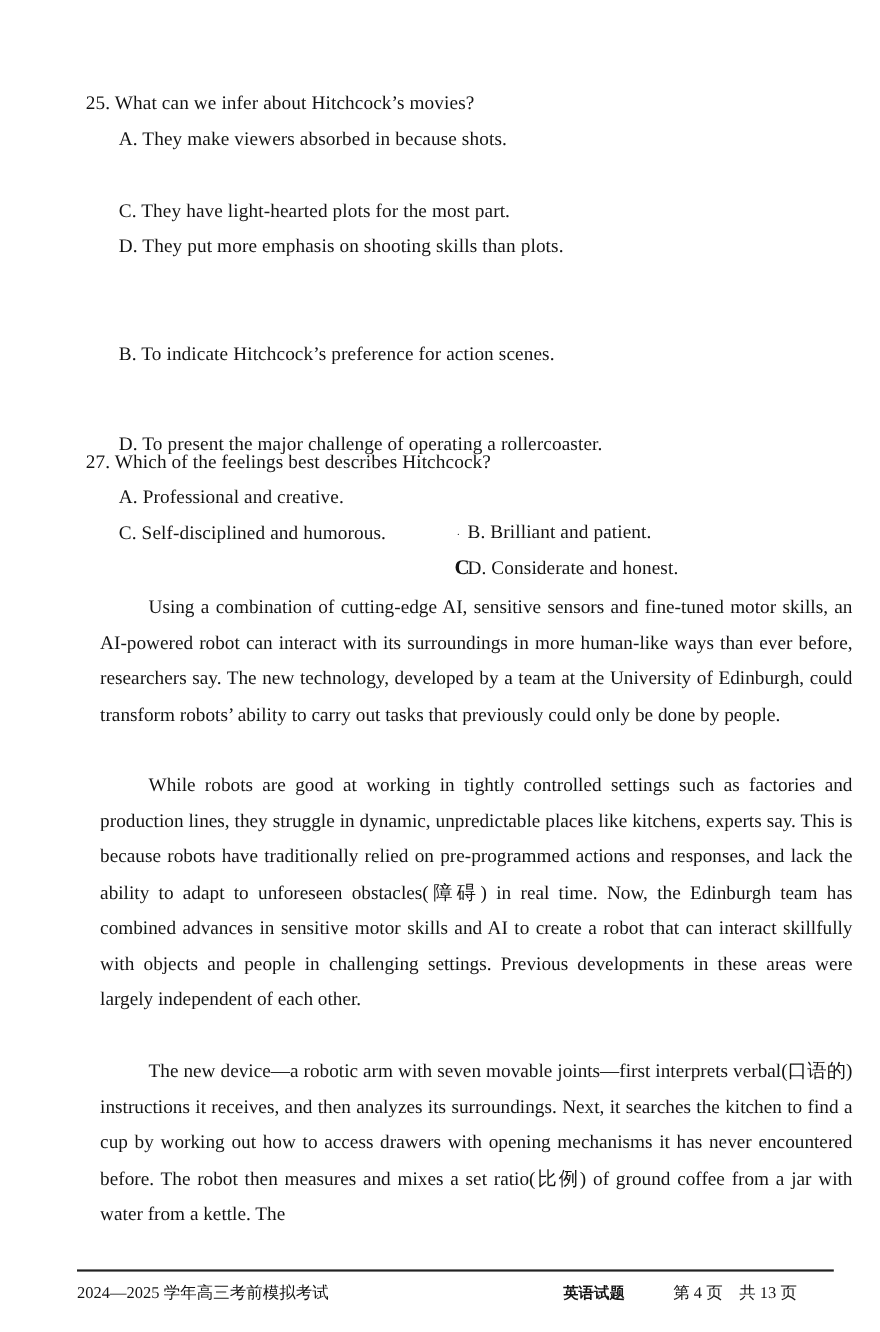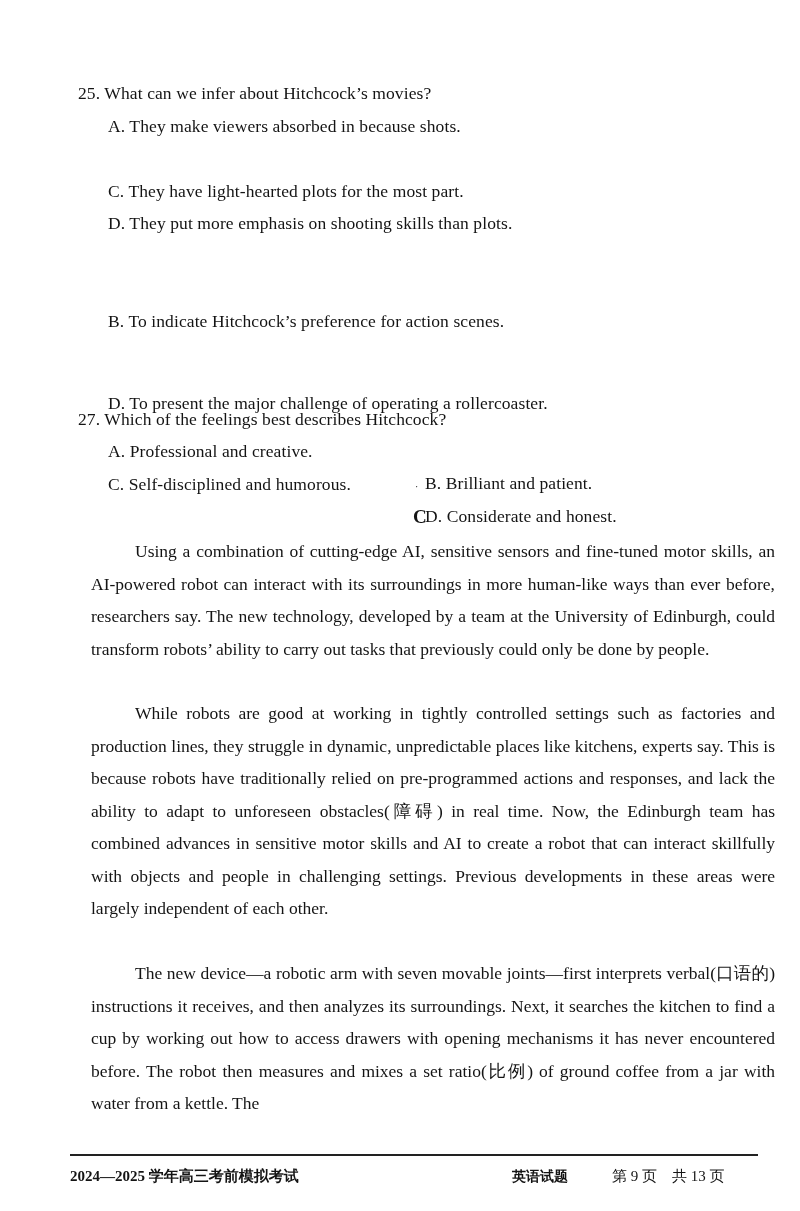--- a/index.html
+++ b/index.html
@@ -17,21 +17,21 @@
     .opt { left: 108px; }
     .opt2 { left: 425px; margin-top: 31px; }
     .section-letter { left: 0; width: 840px; text-align: center; font-weight: bold; font-size: 19px; }
     .para {
       position: absolute; left: 91px; width: 684px; font-size: 17.5px; line-height: 32.5px;
       text-align: justify; text-align-last: left;
     }
     .para .indent { display: inline-block; width: 44px; }
     .footer-rule { position: absolute; left: 70px; width: 688px; top: 1154px; height: 2px; background: #222; }
     .footer { position: absolute; top: 1166px; font-size: 15px; line-height: 20px; white-space: nowrap; }
-    .footer-left { left: 70px; font-weight: bold; }
+    .footer-left { left: 70px; }
     .footer-subject { left: 512px; font-weight: bold; font-family: "DejaVu Sans", sans-serif; font-size: 14px; }
     .footer-page { left: 612px; }
     .dot { position: absolute; left: 415px; top: 481px; font-size: 10px; }
   </style>
 </head>
 <body>
 
 <div class="page">
 
   <div class="line q" style="top:82px;">
@@ -57,15 +57,15 @@
 
   <div class="line section-letter" style="top:506px;">C</div>
 
   <div class="para" style="top:535px;"><span class="indent"></span><span>Using a combination of cutting-edge AI, sensitive sensors and fine-tuned motor skills, an AI-powered robot can interact with its surroundings in more human-like ways than ever before, researchers say. The new technology, developed by a team at the University of Edinburgh, could transform robots’ ability to carry out tasks that previously could only be done by people.</span></div>
   <div class="para" style="top:697px;"><span class="indent"></span><span>While robots are good at working in tightly controlled settings such as factories and production lines, they struggle in dynamic, unpredictable places like kitchens, experts say. This is because robots have traditionally relied on pre-programmed actions and responses, and lack the ability to adapt to unforeseen obstacles(障碍) in real time. Now, the Edinburgh team has combined advances in sensitive motor skills and AI to create a robot that can interact skillfully with objects and people in challenging settings. Previous developments in these areas were largely independent of each other.</span></div>
   <div class="para" style="top:957px;"><span class="indent"></span><span>The new device—a robotic arm with seven movable joints—first interprets verbal(口语的) instructions it receives, and then analyzes its surroundings. Next, it searches the kitchen to find a cup by working out how to access drawers with opening mechanisms it has never encountered before. The robot then measures and mixes a set ratio(比例) of ground coffee from a jar with water from a kettle. The</span></div>
 
   <div class="footer-rule"></div>
   <div class="footer footer-left">2024—2025 学年高三考前模拟考试</div>
   <div class="footer footer-subject">英语试题</div>
-  <div class="footer footer-page">第 9 页　共 13 页</div>
+  <div class="footer footer-page">第 4 页　共 13 页</div>
 
 </div>
 
 </body></html>

